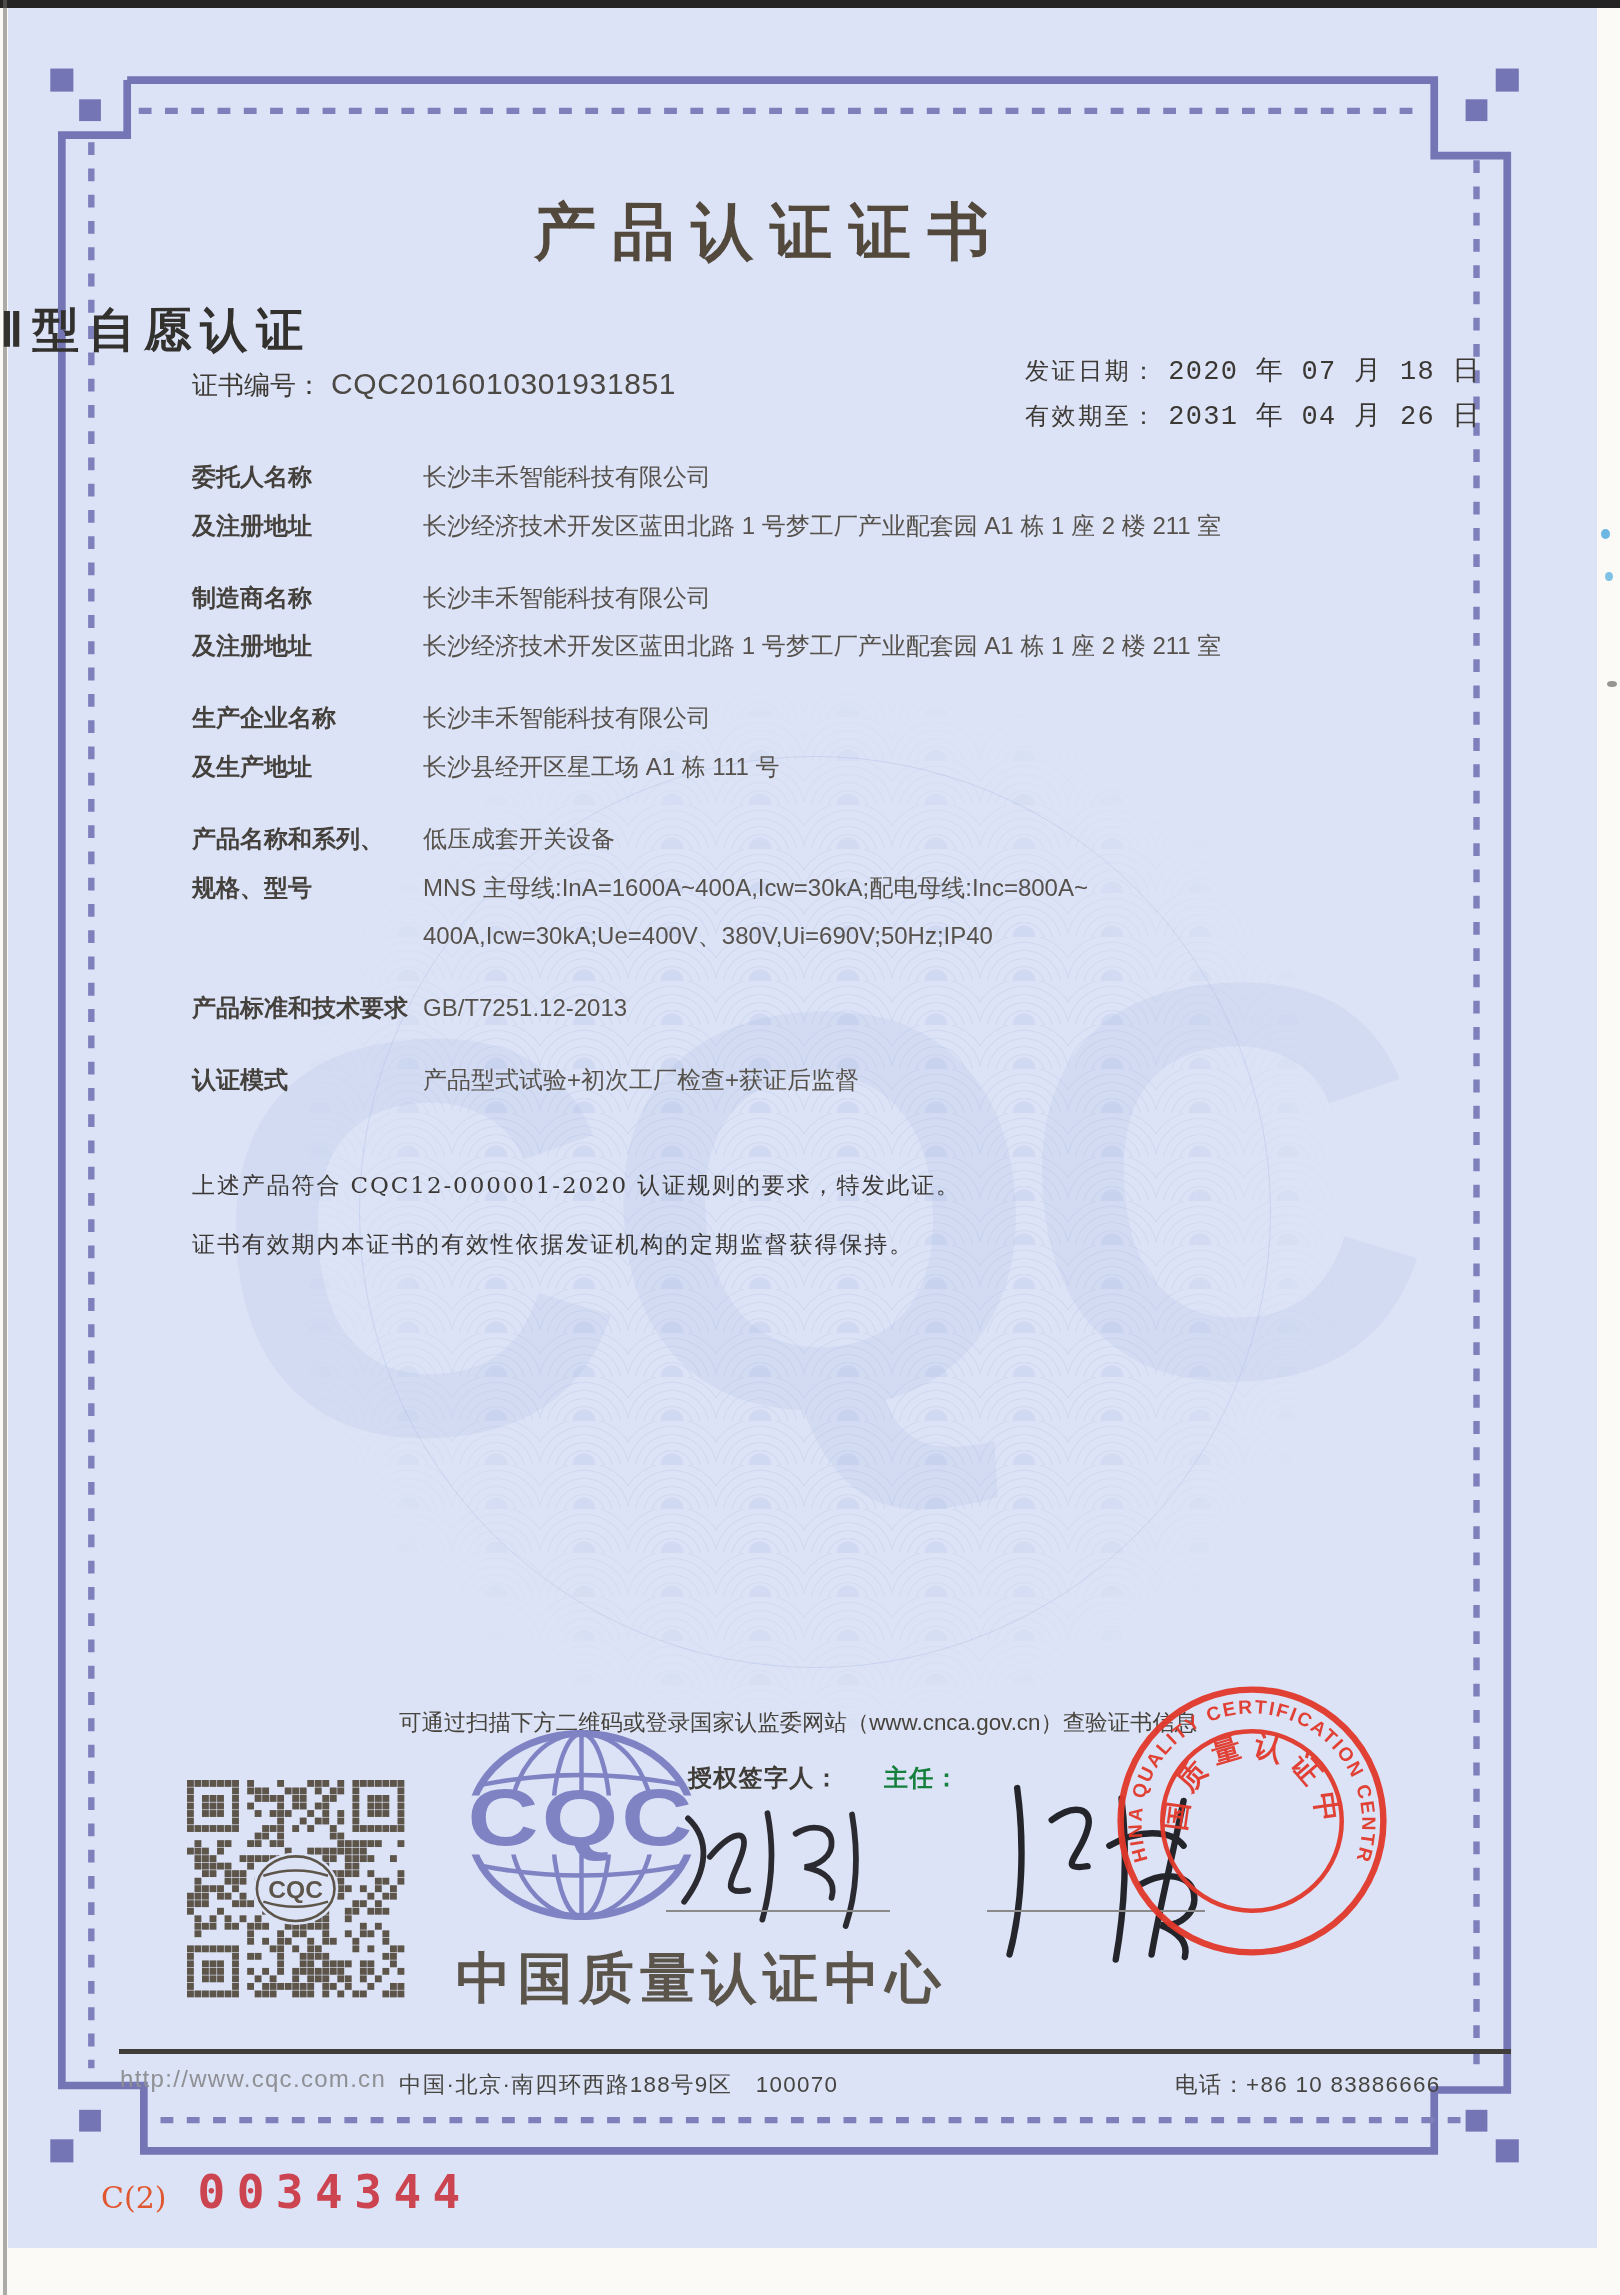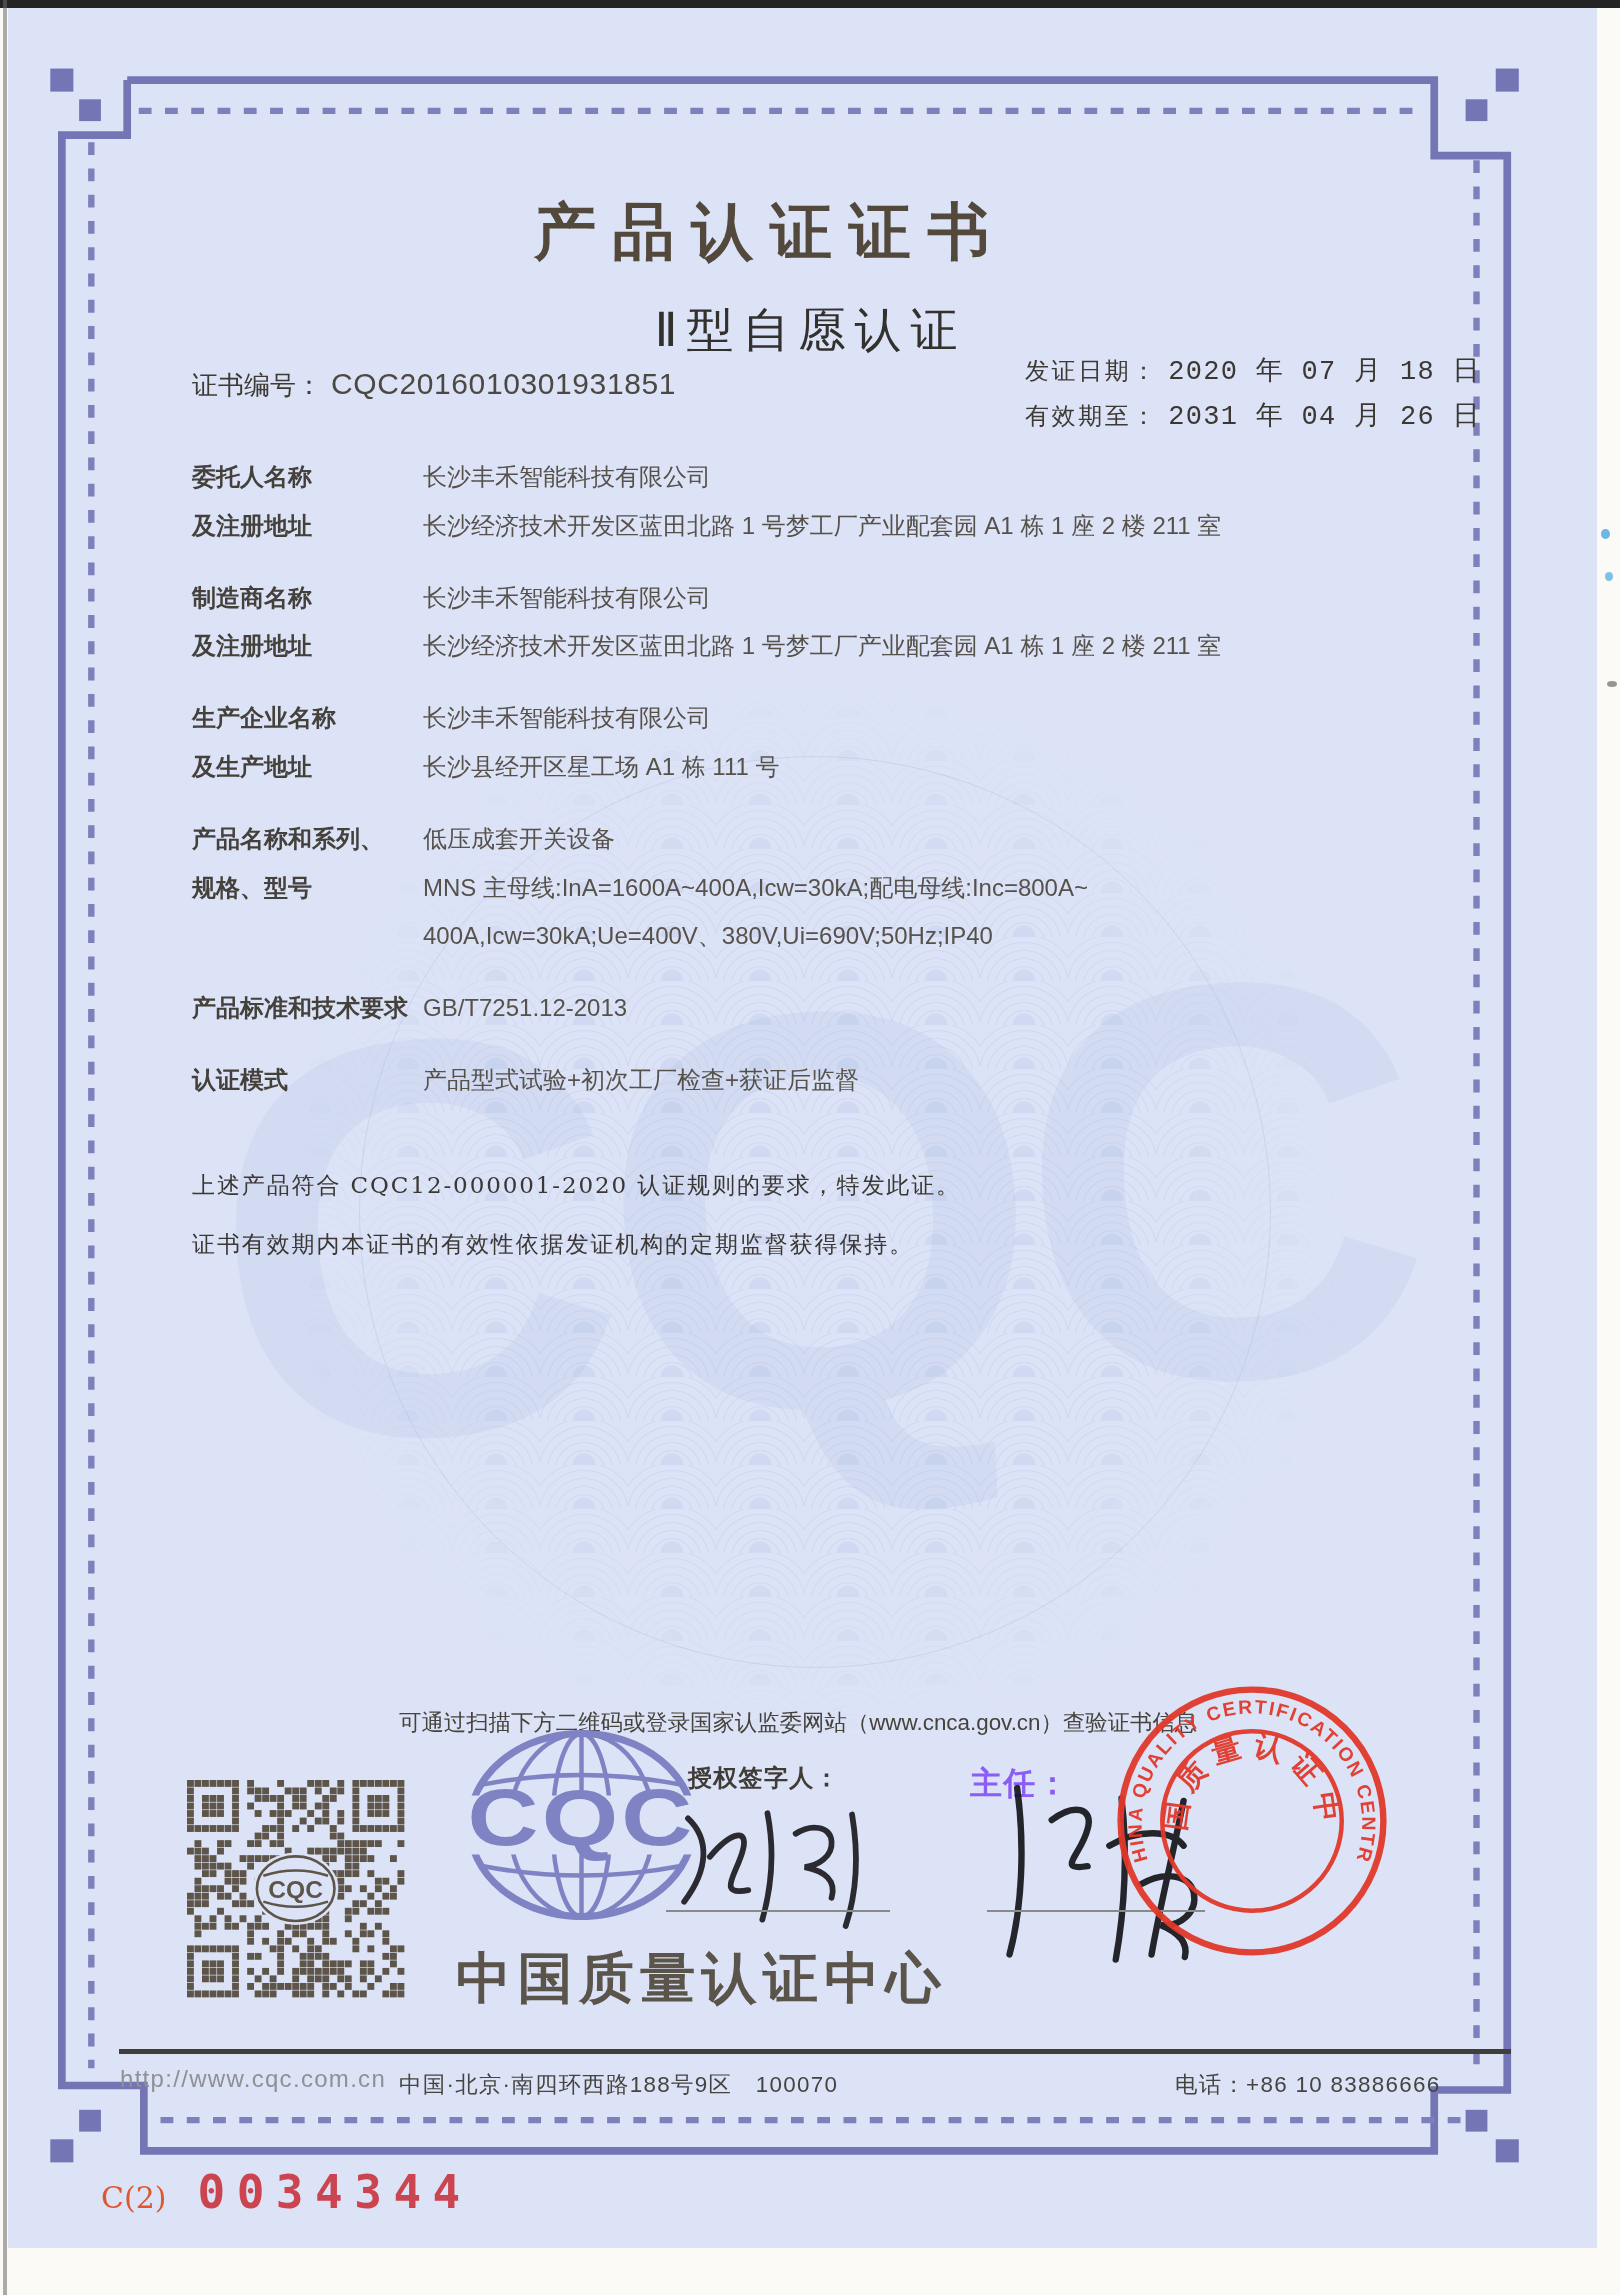--- a/index.html
+++ b/index.html
@@ -22,21 +22,21 @@
     -webkit-mask-image:radial-gradient(circle,#000 45%,transparent 72%);
     mask-image:radial-gradient(circle,#000 45%,transparent 72%);
     opacity:.75;}
   #wm-circle2{left:359px;top:756px;width:910px;height:910px;border-radius:50%;
     border:1.9px solid rgba(140,165,220,.25);}
   #wm-text{left:0;top:929px;width:1621px;text-align:center;font-size:564px;font-weight:bold;
     color:rgba(160,180,226,.16);letter-spacing:-19px;line-height:1;transform:rotate(-4deg);}
   
   #title{left:0;top:190px;width:1540px;text-align:center;font-size:62px;font-weight:bold;
          letter-spacing:16.7px;color:#52493c;}
-  #subtitle{left:0;top:299px;width:1621px;text-align:center;font-size:47px;font-weight:normal;
+  #subtitle{left:0;top:299px;width:1621px;font-size:47px;font-weight:bold;
             letter-spacing:9px;color:#33312e;}
   .kai{font-family:"DejaVu Serif","Liberation Serif",serif;}
   #certno-row{left:192px;top:367px;display:flex;align-items:baseline;}
   #certno-label{font-size:26px;color:#3e3a35;}
   #certno-value{font-size:30px;color:#4c4843;letter-spacing:0.6px;margin-left:9px;}
   .date-line{left:1025px;display:flex;align-items:baseline;}
   #issue-row{top:352px;} #valid-row{top:397px;}
   .date-label{font-size:24px;color:#3e3a35;letter-spacing:2.6px;}
   .date-value{font-size:27px;color:#3b3834;margin-left:10.3px;letter-spacing:1.3px;font-family:Liberation Mono, monospace;}
   
@@ -45,21 +45,21 @@
   .field-row{display:flex;margin-bottom:16.7px;line-height:32px;}
   .field-label{width:231px;flex:0 0 231px;font-weight:bold;font-size:24px;color:#44403b;}
   .field-value{font-size:24px;color:#56514b;}
   #statements{left:192px;top:1168px;width:1218px;}
   .statement{font-size:23px;color:#3a3734;letter-spacing:1.9px;margin-bottom:24px;line-height:35px;}
   
   #verify-note{left:399px;top:1707px;font-size:22.4px;color:#46423c;}
   #qr-wrap{left:187px;top:1780px;width:218px;height:218px;}
   #logo-wrap{left:463px;top:1730px;width:237px;height:190px;}
   #signer-label{left:688px;top:1762px;font-size:24px;font-weight:bold;color:#3f3b36;letter-spacing:1.3px;}
-  #director-label{left:970px;top:1762px;font-size:32px;font-weight:bold;color:#8b5cf6;letter-spacing:1.3px;}
+  #director-label{left:884px;top:1762px;font-size:24px;font-weight:bold;color:#15803d;letter-spacing:1.3px;}
   .sig-underline{height:1.9px;background:#8a8a8a;top:1910px;}
   #sig1-line{left:666px;width:224px;} #sig2-line{left:987px;width:218px;}
   #sig1{left:670px;top:1794px;} #sig2{left:990px;top:1774px;}
   #org-name{left:456px;top:1942px;font-size:55px;font-weight:bold;color:#5b544b;letter-spacing:6.4px;}
   #seal-wrap{left:1111px;top:1680px;width:282px;height:282px;opacity:.95;}
   #footer-rule{left:119px;top:2049px;width:1392px;height:4.5px;background:#3f3e3b;}
   #footer-url{left:120px;top:2065px;font-size:24px;color:#8e9094;letter-spacing:1.3px;}
   #footer-address{left:399px;top:2069px;font-size:22.4px;color:#454440;letter-spacing:1.3px;}
   #footer-phone{left:1175px;top:2069px;font-size:22.4px;color:#454440;letter-spacing:1.3px;}
   #serial-row{left:101px;top:2165px;display:flex;align-items:baseline;}

